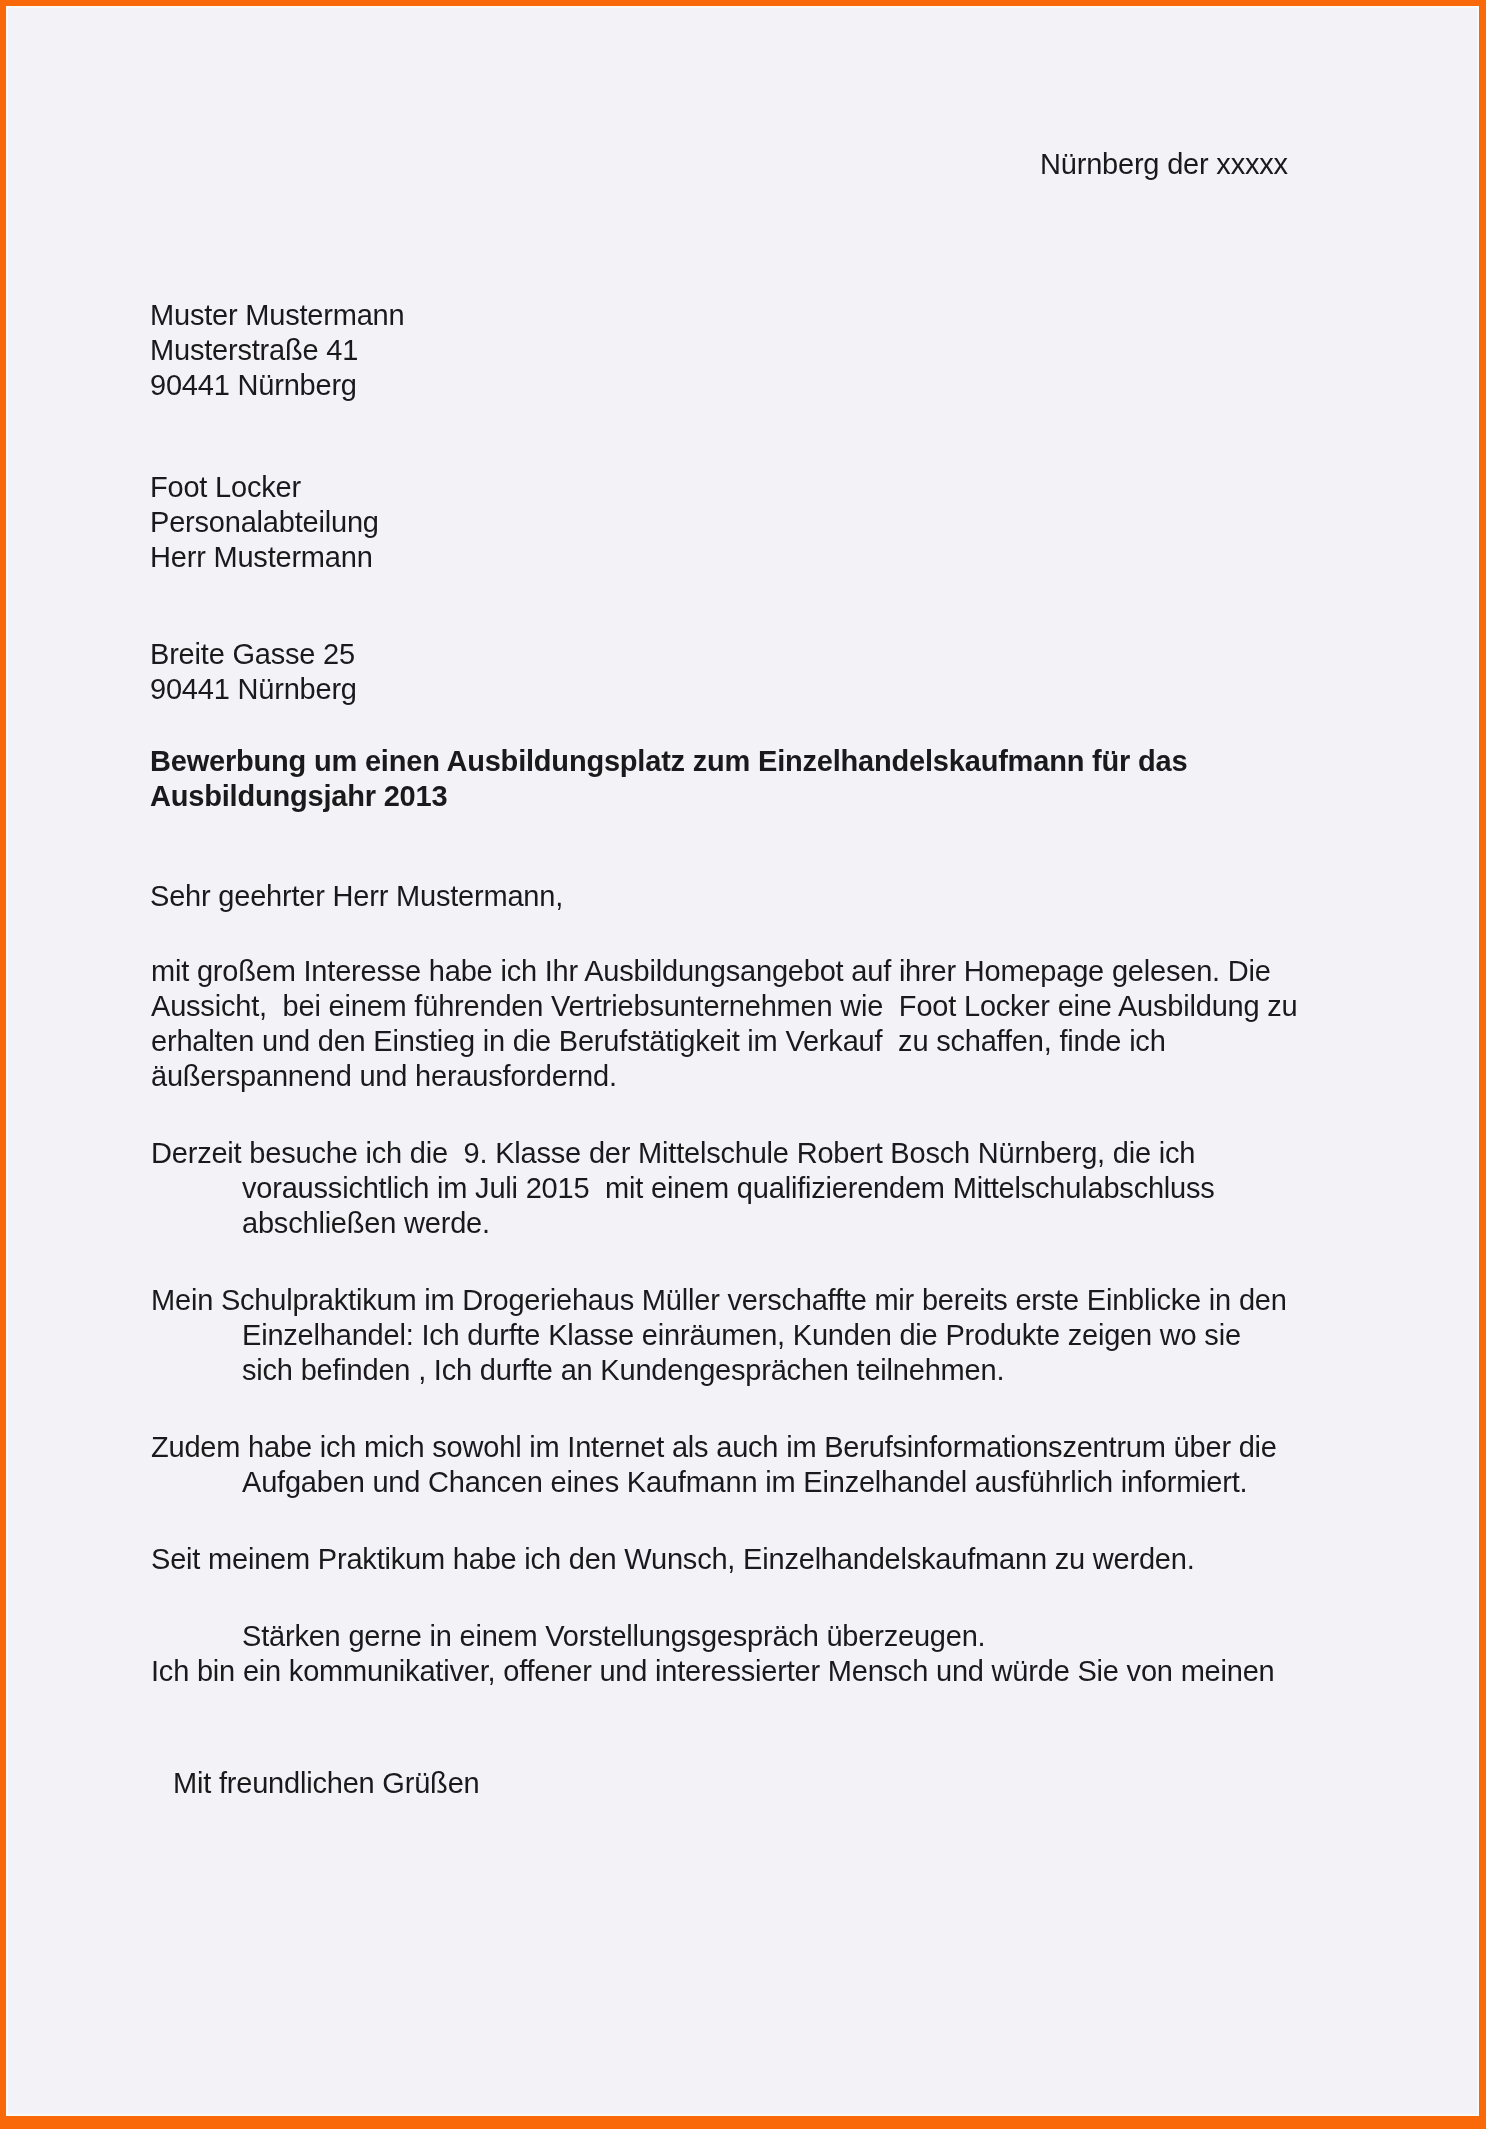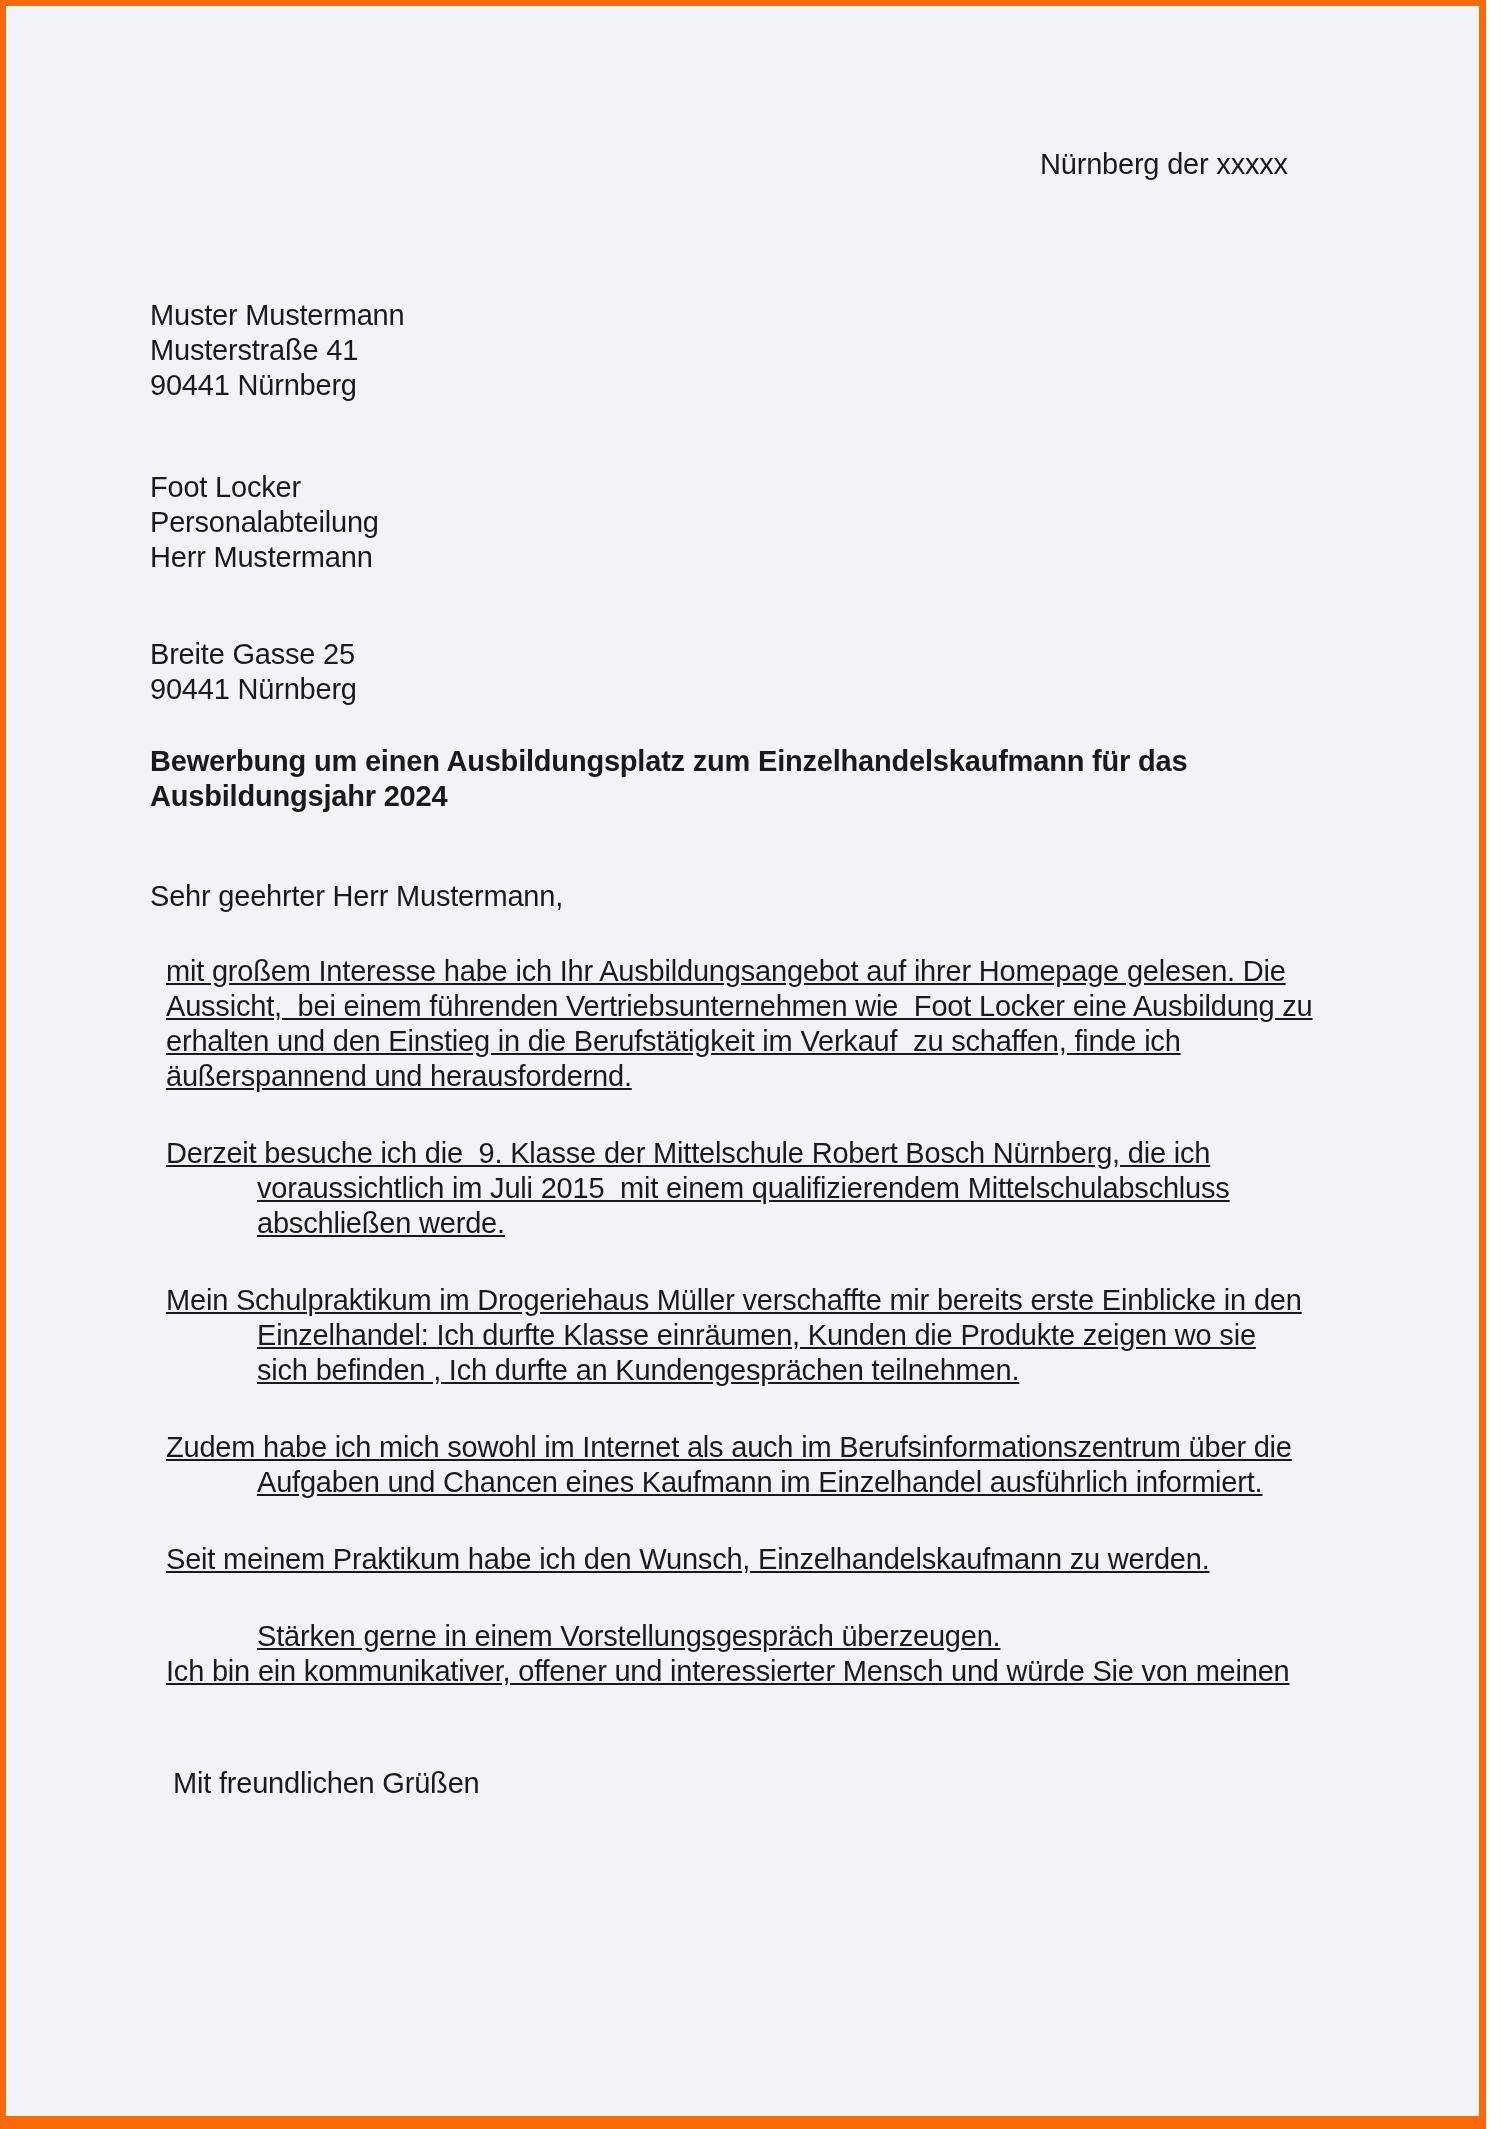--- a/index.html
+++ b/index.html
@@ -35,21 +35,21 @@
   }
   .line.indented { padding-left: 91px; }
   .date-line      { left: 1034px; top: 141px; }
   .sender-block   { left: 144px;  top: 292px; }
   .recipient-block{ left: 144px;  top: 464px; }
   .address-block  { left: 144px;  top: 631px; }
   .subject-block  { left: 144px;  top: 738px; font-weight: bold; }
   .subject-block .line { font-weight: bold; }
   .salutation     { left: 144px;  top: 873px; }
   .letter-body    { left: 144px;  top: 948px; right: 100px; }
-  .paragraph { margin: 0 0 42px 16px; text-decoration: underline; }
+  .paragraph { margin: 0 0 42px 1px; }
   .closing        { left: 144px;  top: 1760px; margin-left: 23px; }
 </style>
 </head>
 <body>
 
 <div class="page">
 
   <div class="abs textline date-line">Nürnberg der xxxxx</div>
 
   <div class="abs sender-block">
@@ -64,21 +64,21 @@
       <div class="line">Herr Mustermann</div>
     </div>
 
   <div class="abs address-block">
       <div class="line">Breite Gasse 25</div>
       <div class="line">90441 Nürnberg</div>
     </div>
 
   <div class="abs subject-block">
       <div class="line">Bewerbung um einen Ausbildungsplatz zum Einzelhandelskaufmann für das</div>
-      <div class="line">Ausbildungsjahr 2024</div>
+      <div class="line">Ausbildungsjahr 2013</div>
     </div>
 
   <div class="abs textline salutation">Sehr geehrter Herr Mustermann,</div>
 
   <div class="abs letter-body">
       <div class="paragraph">
         <div class="line">mit großem Interesse habe ich Ihr Ausbildungsangebot auf ihrer Homepage gelesen. Die</div>
         <div class="line">Aussicht,  bei einem führenden Vertriebsunternehmen wie  Foot Locker eine Ausbildung zu</div>
         <div class="line">erhalten und den Einstieg in die Berufstätigkeit im Verkauf  zu schaffen, finde ich</div>
         <div class="line">äußerspannend und herausfordernd.</div>

